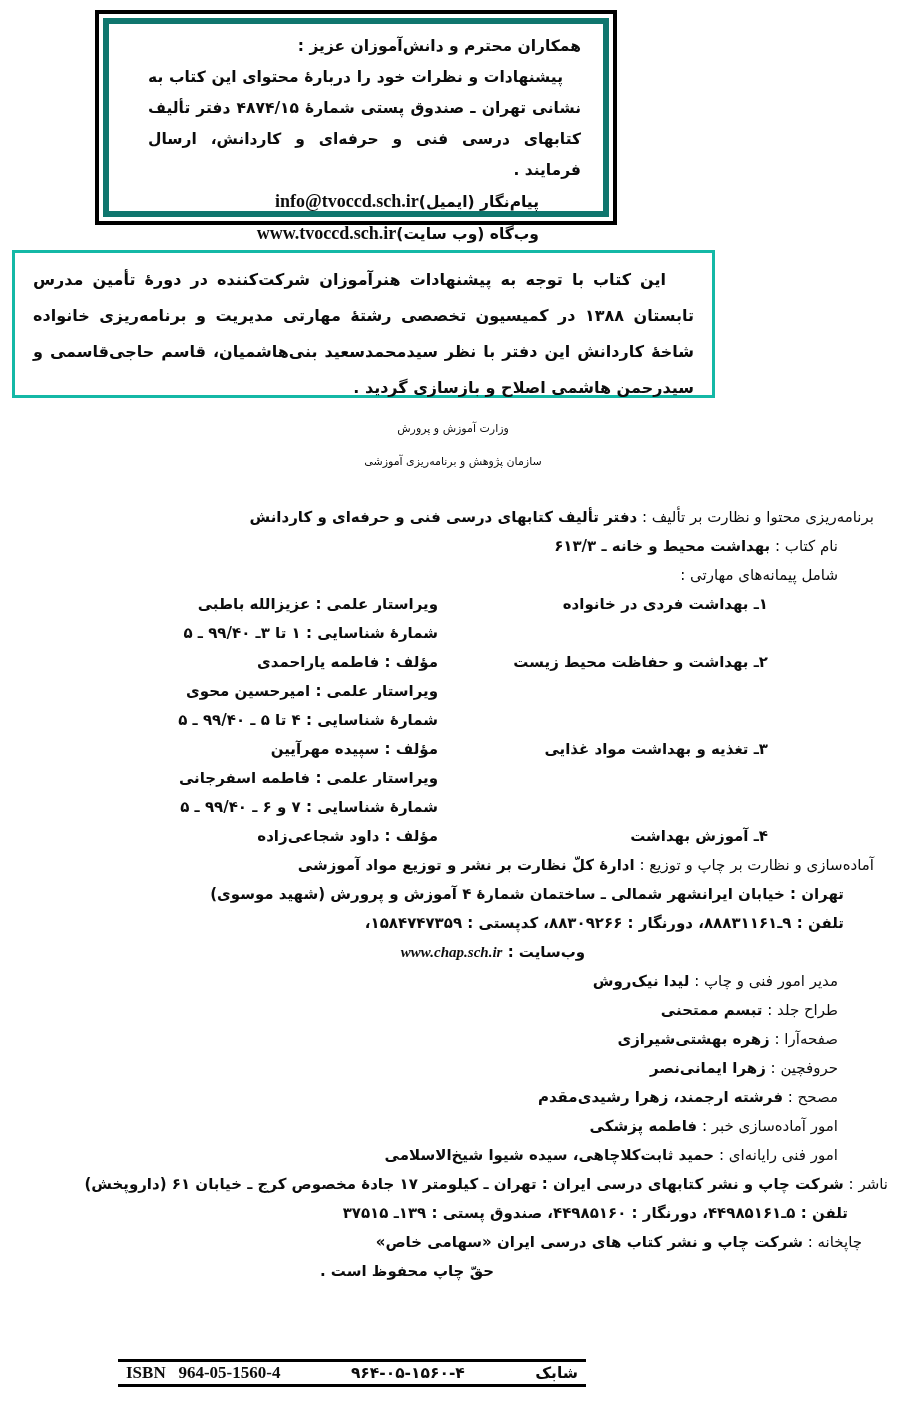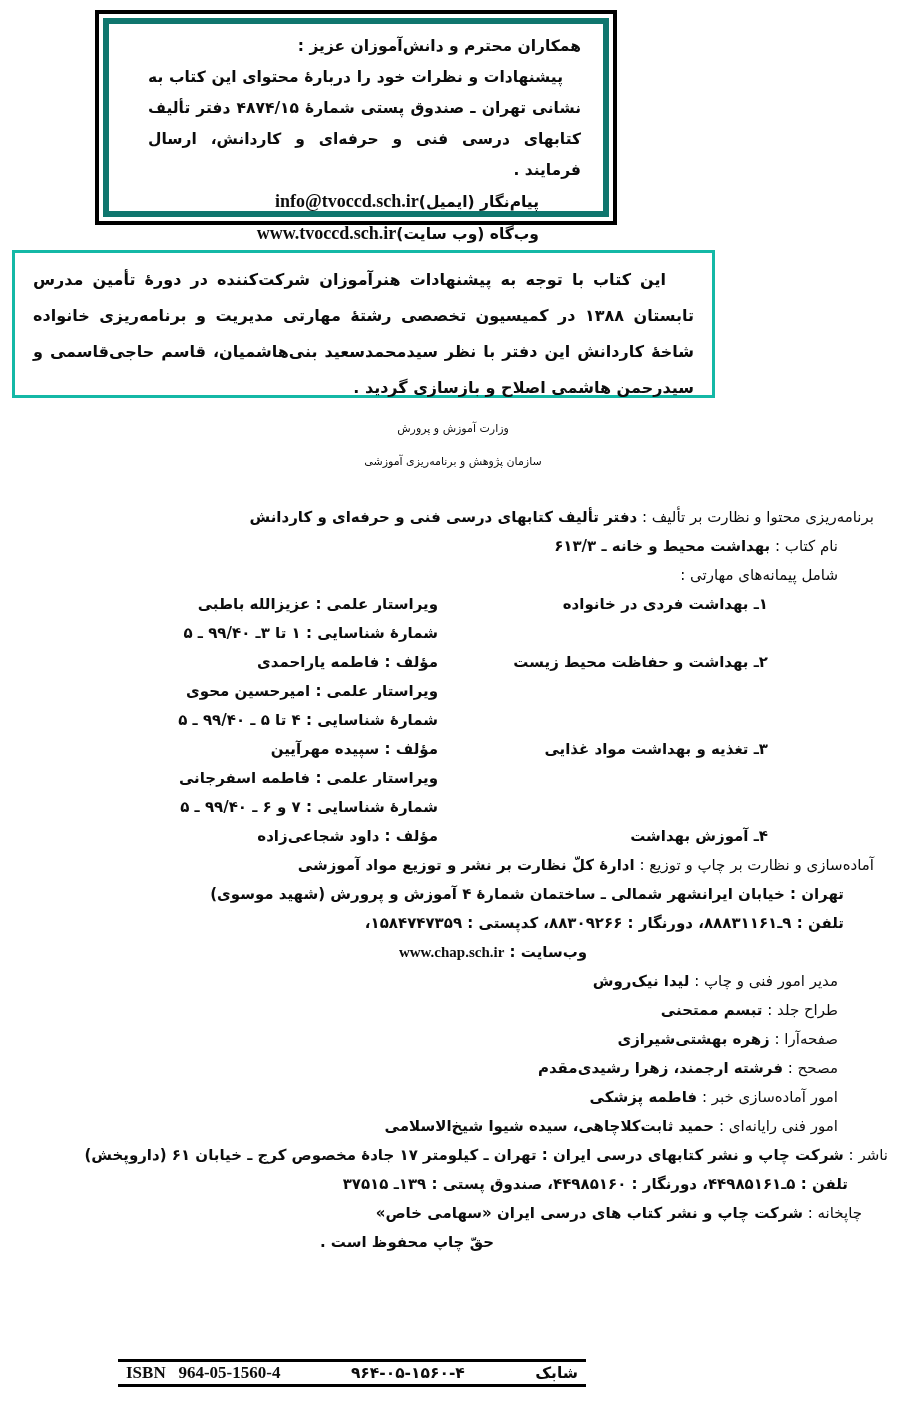--- a/index.html
+++ b/index.html
@@ -20,21 +20,21 @@
     border:6px solid #0f766e; box-sizing:border-box; height:100%;
     padding:7px 22px 6px 11px;
     font-size:15.5px; font-weight:bold; line-height:31px;
   }
   .fb-heading { text-align:right; white-space:nowrap; }
   .fb-body   { text-align:justify; text-indent:18px; padding-left:28px; }
   .fb-row {
     display:flex; direction:ltr; justify-content:flex-end; align-items:baseline;
     padding:0 42px 0 44px;
   }
-  .latin { font-family:"Liberation Serif", serif; direction:ltr; unicode-bidi:embed; }
+  .latin { font-family:"Liberation Serif", serif; direction:ltr; unicode-bidi:embed;font-style:italic; }
   .fb-latin { font-family:"Liberation Serif", serif; font-weight:bold; font-size:18px; direction:ltr; }
 
   
   .rev-box {
     position:absolute; top:250px; left:12px; width:703px; height:148px;
     border:3px solid #14b8a6; box-sizing:border-box;
     padding:9px 18px 8px 18px;
     font-size:16px; font-weight:bold; line-height:36px; text-align:justify;
   }
   .rev-text { text-indent:28px; }
@@ -203,20 +203,24 @@
     </div>
     <div class="line ind-b">
       <span class="lbl">طراح جلد :</span>
       <span class="val">تبسم ممتحنی</span>
     </div>
     <div class="line ind-b">
       <span class="lbl">صفحه‌آرا :</span>
       <span class="val">زهره بهشتی‌شیرازی</span>
     </div>
     <div class="line ind-b">
+      <span class="lbl">حروفچین :</span>
+      <span class="val">زهرا ایمانی‌نصر</span>
+    </div>
+    <div class="line ind-b">
       <span class="lbl">مصحح :</span>
       <span class="val">فرشته ارجمند، زهرا رشیدی‌مقدم</span>
     </div>
     <div class="line ind-b">
       <span class="lbl">امور آماده‌سازی خبر :</span>
       <span class="val">فاطمه پزشکی</span>
     </div>
     <div class="line ind-b">
       <span class="lbl">امور فنی رایانه‌ای :</span>
       <span class="val">حمید ثابت‌کلاچاهی، سیده شیوا شیخ‌الاسلامی</span>

